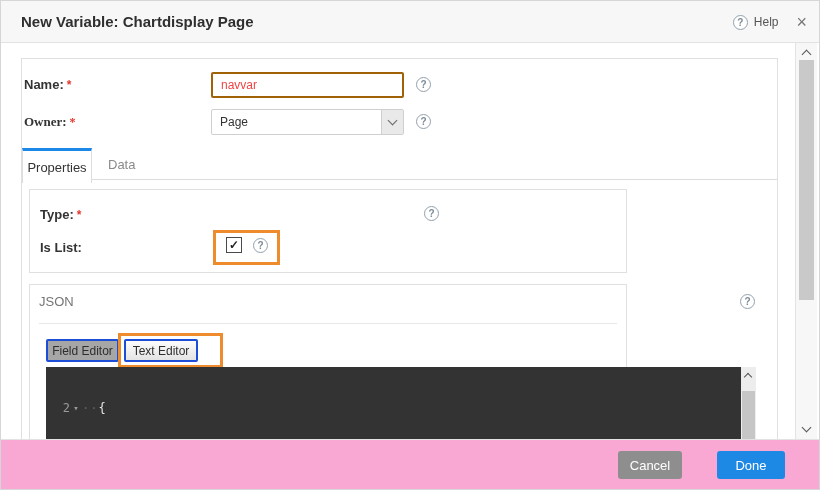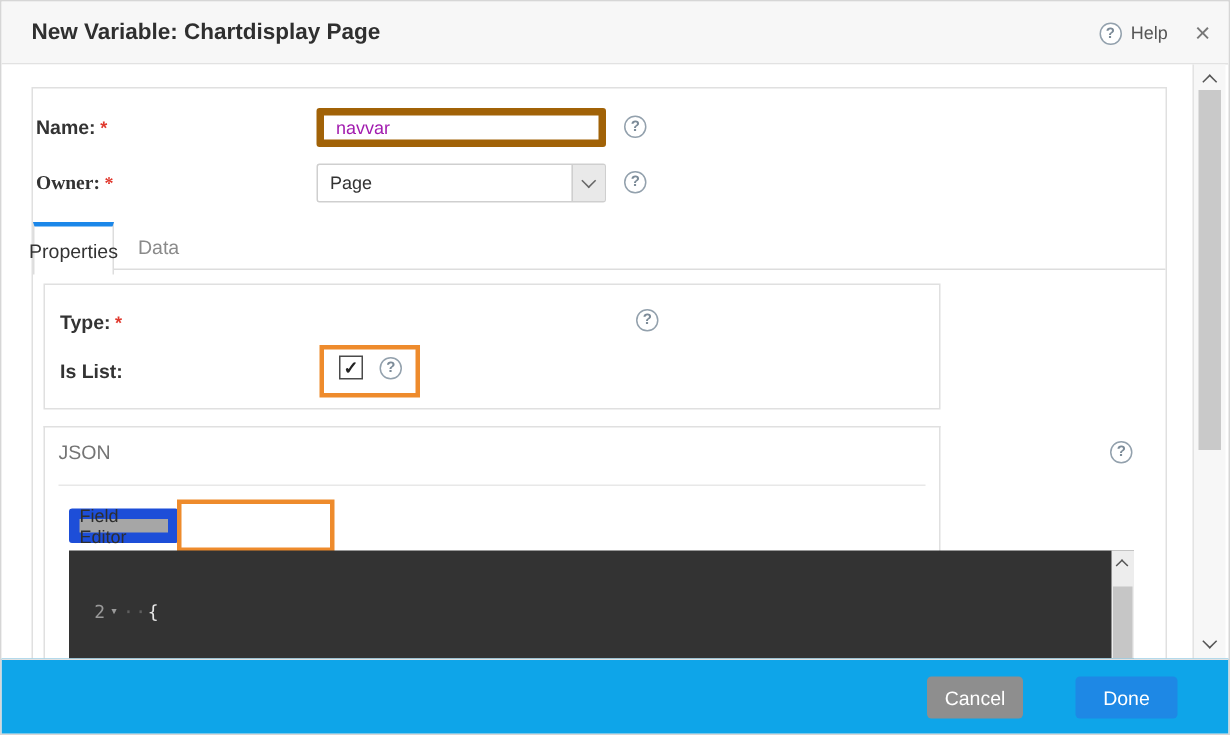--- a/index.html
+++ b/index.html
@@ -24,59 +24,59 @@
 
   
   .body-clip { position:absolute; left:0; top:42px; width:794px; height:396px;
                overflow:hidden; background:#fff; }
   .container { position:absolute; left:20px; top:15px; width:757px; height:420px;
                border:1px solid #e0e0e0; background:#fff; }
 
   .flabel { position:absolute; font-size:13px; font-weight:700; color:#333; }
   .req { color:#e0392e; font-weight:700; margin-left:3px; font-size:12px; }
 
-  .tinput { position:absolute; width:193px; height:26px; border:5px solid #a16207;
+  .tinput { position:absolute; width:193px; height:26px; border:2px solid #a16207;
             border-radius:2px; font-family:"Liberation Sans",sans-serif;
-            font-size:12px; color:#a21caf; padding:0 8px; background:#fff; }
+            font-size:12px; color:#ef4444; padding:0 8px; background:#fff; }
 
   .selbox { position:absolute; width:193px; height:26px; border:1px solid #cfcfcf;
             border-radius:2px; background:#fff; display:flex; align-items:center;
             font-size:12px; color:#333; cursor:pointer; }
   .selbox .val { padding-left:8px; flex:1; }
   .sel-btn { width:22px; height:100%; background:#e9e9e9; border-left:1px solid #cfcfcf;
              display:flex; align-items:center; justify-content:center; }
   .chev { width:7px; height:7px; border-right:1.5px solid #666; border-bottom:1.5px solid #666;
           transform:rotate(45deg); margin-top:-3px; }
   .chev.light { border-color:#999; }
 
   
   .tabs { position:absolute; left:0; top:89px; width:755px; height:32px;
           border-bottom:1px solid #ddd; display:flex; }
   .tab { height:32px; display:flex; align-items:center; justify-content:center;
          font-size:13px; color:#8a8a8a; cursor:pointer; padding:0 16px; }
   .tab.active { color:#333; background:#fff; border:1px solid #ddd; border-bottom:none;
-                border-top:3px solid #1b87e9; margin-bottom:-1px; width:54px; padding:16px; }
+                border-top:3px solid #1b87e9; margin-bottom:-1px; width:70px; padding:16px; }
 
   .panel { position:absolute; left:7px; width:598px; border:1px solid #e0e0e0;
            background:#fff; }
   .panel.props { top:130px; height:84px; }
   .panel.json  { top:225px; height:190px; border-bottom:none; }
 
   
   .cbx { position:absolute; width:16px; height:16px; border:1.5px solid #4a4a4a;
          background:#fff; display:flex; align-items:center; justify-content:center;
          font-size:12px; font-weight:700; color:#222; cursor:pointer; }
 
   .hl { position:absolute; border:3px solid #ee8b2c; pointer-events:none; }
 
   
   .json-title { position:absolute; left:9px; top:9px; font-size:13px; color:#757575; }
   .json-div { position:absolute; left:9px; right:9px; top:38px; height:1px; background:#e8e8e8; }
   .ed-btn { position:absolute; height:23px; font-size:12px; color:#2e2e2e;
-            border:7px solid #1d4ed8; border-radius:2px; display:flex;
+            border:2px solid #1d4ed8; border-radius:2px; display:flex;
             align-items:center; justify-content:center; cursor:pointer; }
   .ed-btn.dark  { left:16px; top:54px; width:73px; background:#a6a6a6; }
   .ed-btn.lite  { left:94px; top:54px; width:74px;
                   background:linear-gradient(#fcfcfc,#e4e4e4); }
 
   
   .editor { position:absolute; left:16px; top:82px; width:710px; height:86px;
             display:flex; background:#333333; }
   .code { width:695px; font-family:"DejaVu Sans Mono", monospace; font-size:12px;
           line-height:16px; padding-top:1px; white-space:pre; overflow:hidden; }
@@ -98,21 +98,21 @@
   .vs-up, .vs-down { position:absolute; left:7px; width:7px; height:7px; cursor:pointer; }
   .vs-up { top:8px; border-left:1.5px solid #555; border-top:1.5px solid #555;
            transform:rotate(45deg); }
   .vs-down { bottom:8px; border-right:1.5px solid #555; border-bottom:1.5px solid #555;
              transform:rotate(45deg); }
   .vs-thumb { position:absolute; left:3px; top:17px; width:15px; height:240px;
               background:#c9c9c9; cursor:pointer; }
 
   
   .footer { position:absolute; left:0; top:438px; width:100%; height:52px;
-            background:#0ea5e9; border-top:1px solid #e2e2e2; }
+            background:#f9a8d4; border-top:1px solid #e2e2e2; }
   .btn { position:absolute; top:11px; height:28px; border:none; border-radius:3px;
          color:#fff; font-size:13px; font-family:"Liberation Sans",sans-serif;
          cursor:pointer; }
   .btn.cancel { left:617px; width:64px; background:#8e8e8e; }
   .btn.done   { left:716px; width:68px; background:#1e88e5; }
 </style>
 </head>
 <body>
 
 <div class="dialog">
@@ -166,20 +166,21 @@
         <span class="qicon" style="position:absolute; left:223px; top:48px;">?</span>
         <div class="hl" style="left:183px; top:40px; width:67px; height:35px;"></div>
       </div>
 
       <div class="panel json">
         <span class="json-title">JSON</span>
         <span class="qicon" style="position:absolute; left:710px; top:9px;">?</span>
         <div class="json-div"></div>
 
         <div class="ed-btn dark">Field Editor</div>
+        <div class="ed-btn lite">Text Editor</div>
         <div class="hl" style="left:88px; top:48px; width:105px; height:35px;"></div>
 
         <div class="editor">
           <div class="code">
             <div class="cl">
               <span class="ln">2</span>
               <span class="fold">▾</span>
               <span class="ws">··</span>
               <span class="tok-plain">{</span>
             </div>

